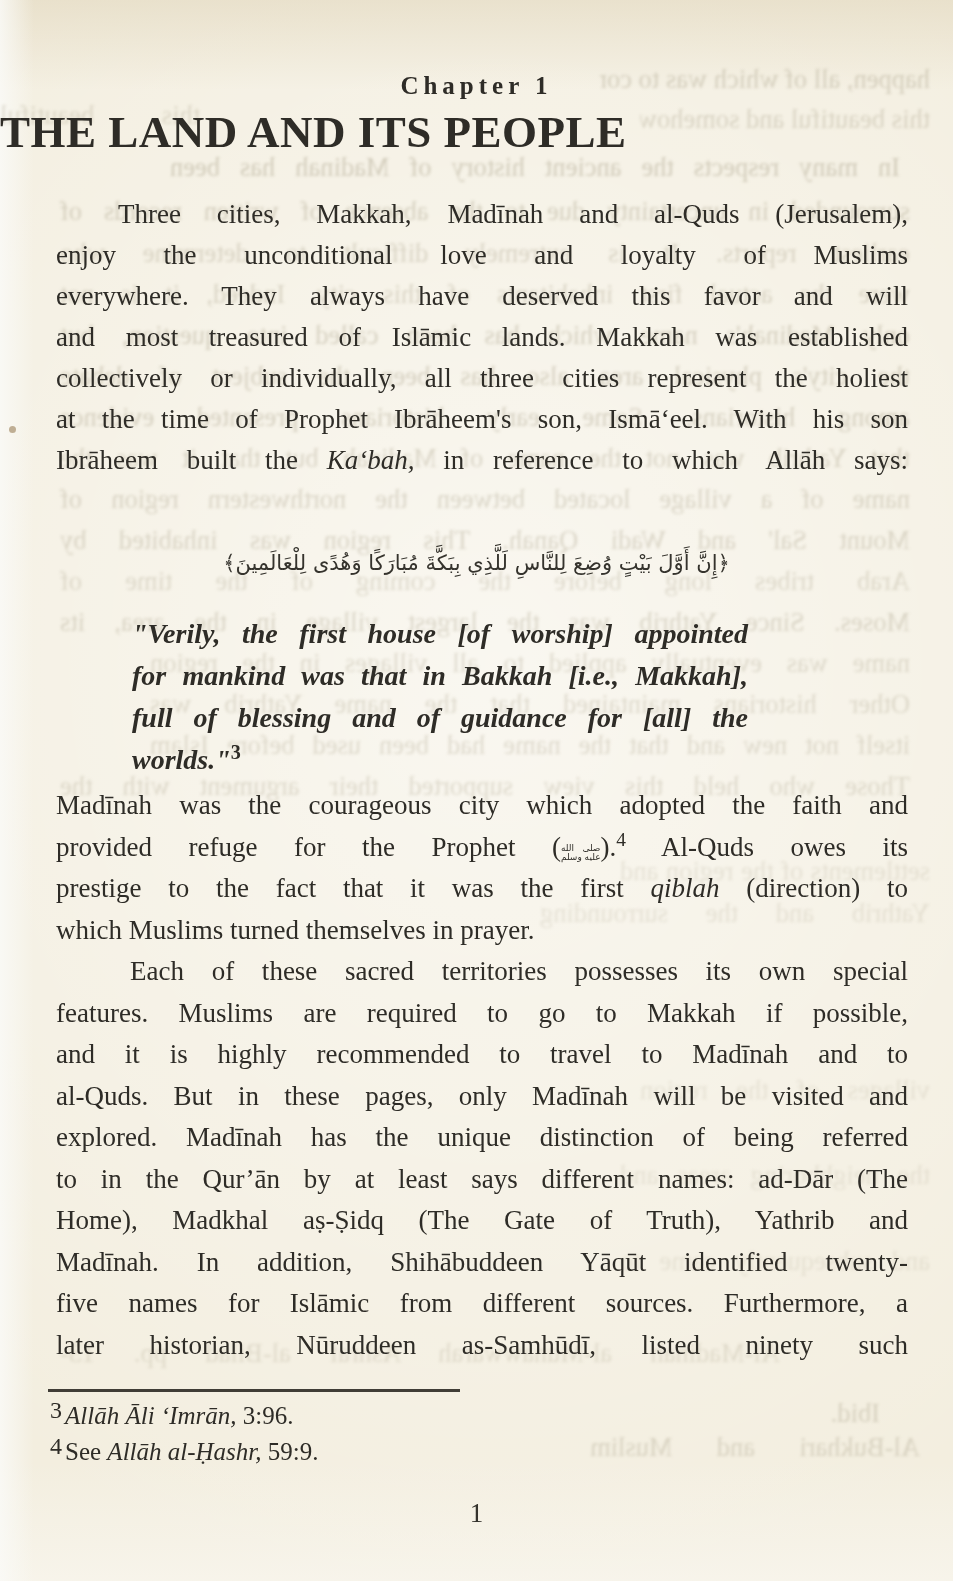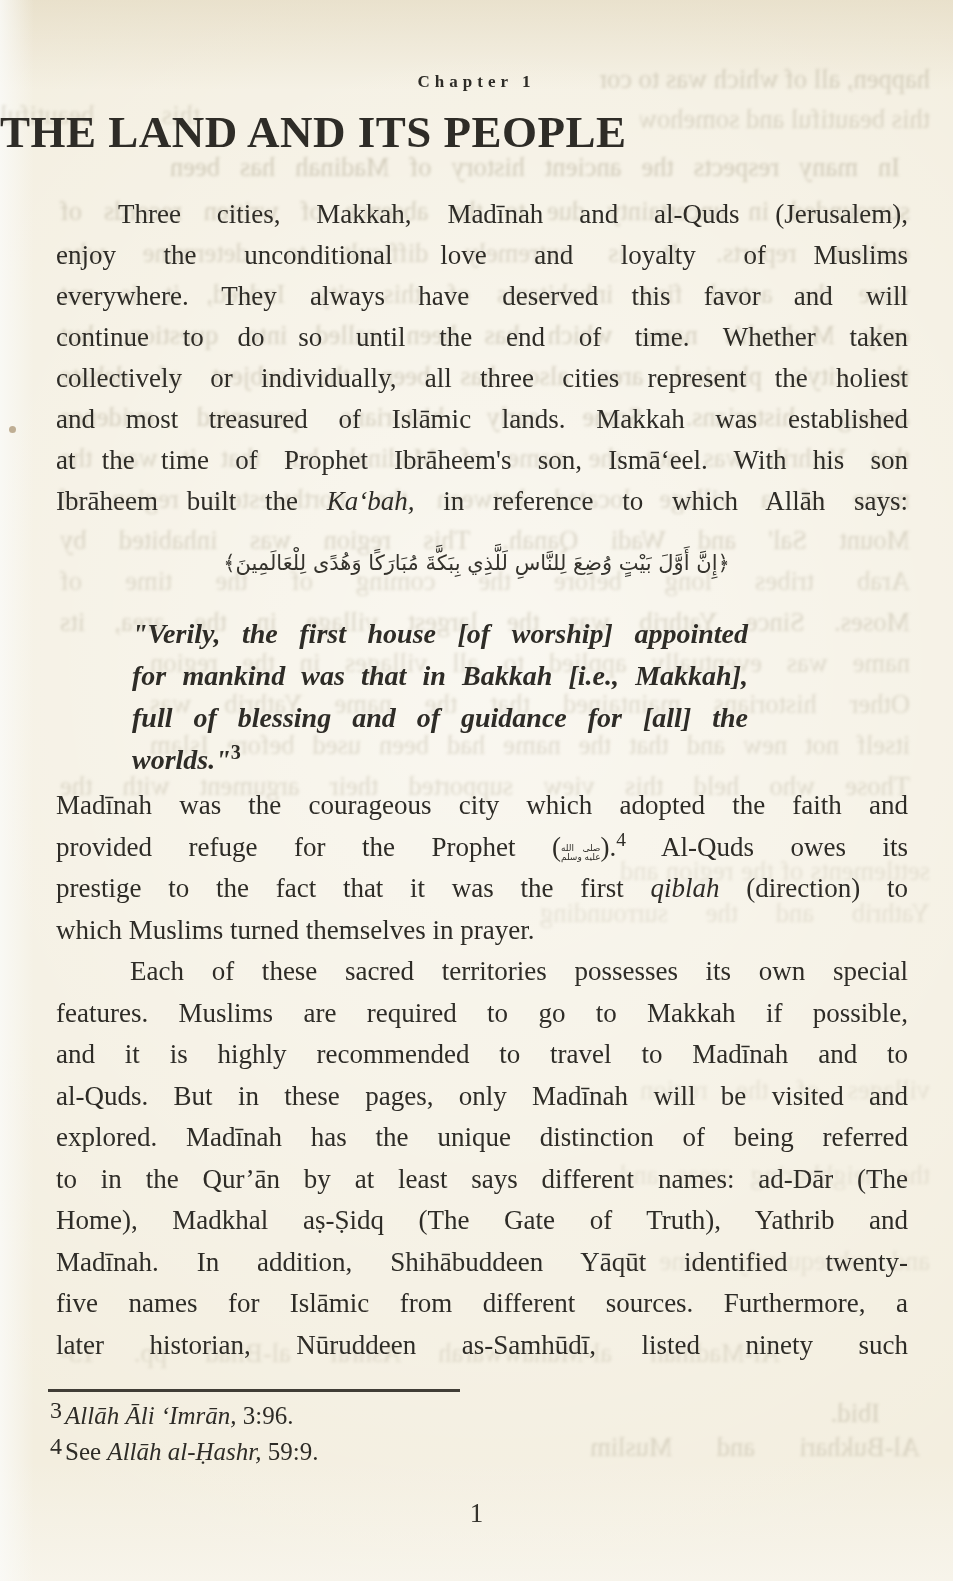--- a/index.html
+++ b/index.html
@@ -21,21 +21,21 @@
   .ghost-layer{position:absolute;inset:0;pointer-events:none;opacity:.5;}
   .ghost{
     position:absolute;color:#aea68f;font-size:26.5px;line-height:30px;
     text-align:justify;text-align-last:justify;white-space:nowrap;overflow:hidden;
     transform:scaleX(-1);filter:blur(1.4px);
   }
   
   .content{position:absolute;inset:0;color:#2e2c27;}
   .chapter{
     position:absolute;top:72px;left:0;right:0;text-align:center;
-    font-weight:bold;font-size:17px;letter-spacing:5px;
+    font-weight:bold;font-size:25px;letter-spacing:5px;
   }
   .title{
     position:absolute;top:106px;left:0;right:16px;text-align:left;
     font-weight:bold;font-size:45px;letter-spacing:.5px;
   }
   .block{position:absolute;left:56px;width:852px;font-size:27px;}
   .jline{text-align:justify;text-align-last:justify;height:41px;}
   .para1{top:199px;}
   .para1 .jline:nth-child(1){text-indent:62px;}
   .arabic{
@@ -114,23 +114,22 @@
     </div>
 
   <div class="content">
     <div class="chapter">Chapter 1</div>
     <div class="title">THE LAND AND ITS PEOPLE</div>
 
     <div class="block para1">
         <div class="jline">Three cities, Makkah, Madīnah and al-Quds (Jerusalem),</div>
         <div class="jline">enjoy the unconditional love and loyalty of Muslims</div>
         <div class="jline">everywhere. They always have deserved this favor and will</div>
-        <div class="jline">continue to do so until the end of time. Whether taken</div>
+        <div class="jline">and most treasured of Islāmic lands. Makkah was established</div>
         <div class="jline">collectively or individually, all three cities represent the holiest</div>
-        <div class="jline">and most treasured of Islāmic lands. Makkah was established</div>
         <div class="jline">at the time of Prophet Ibrāheem's son, Ismā‘eel. With his son</div>
         <div class="jline">Ibrāheem built the <i>Ka‘bah,</i> in reference to which Allāh says:</div>
       </div>
 
     <div class="arabic">﴿إِنَّ أَوَّلَ بَيْتٍ وُضِعَ لِلنَّاسِ لَلَّذِي بِبَكَّةَ مُبَارَكًا وَهُدًى لِلْعَالَمِينَ﴾</div>
 
     <div class="quote">
         <div class="jline">"Verily, the first house [of worship] appointed</div>
         <div class="jline">for mankind was that in Bakkah [i.e., Makkah],</div>
         <div class="jline">full of blessing and of guidance for [all] the</div>

